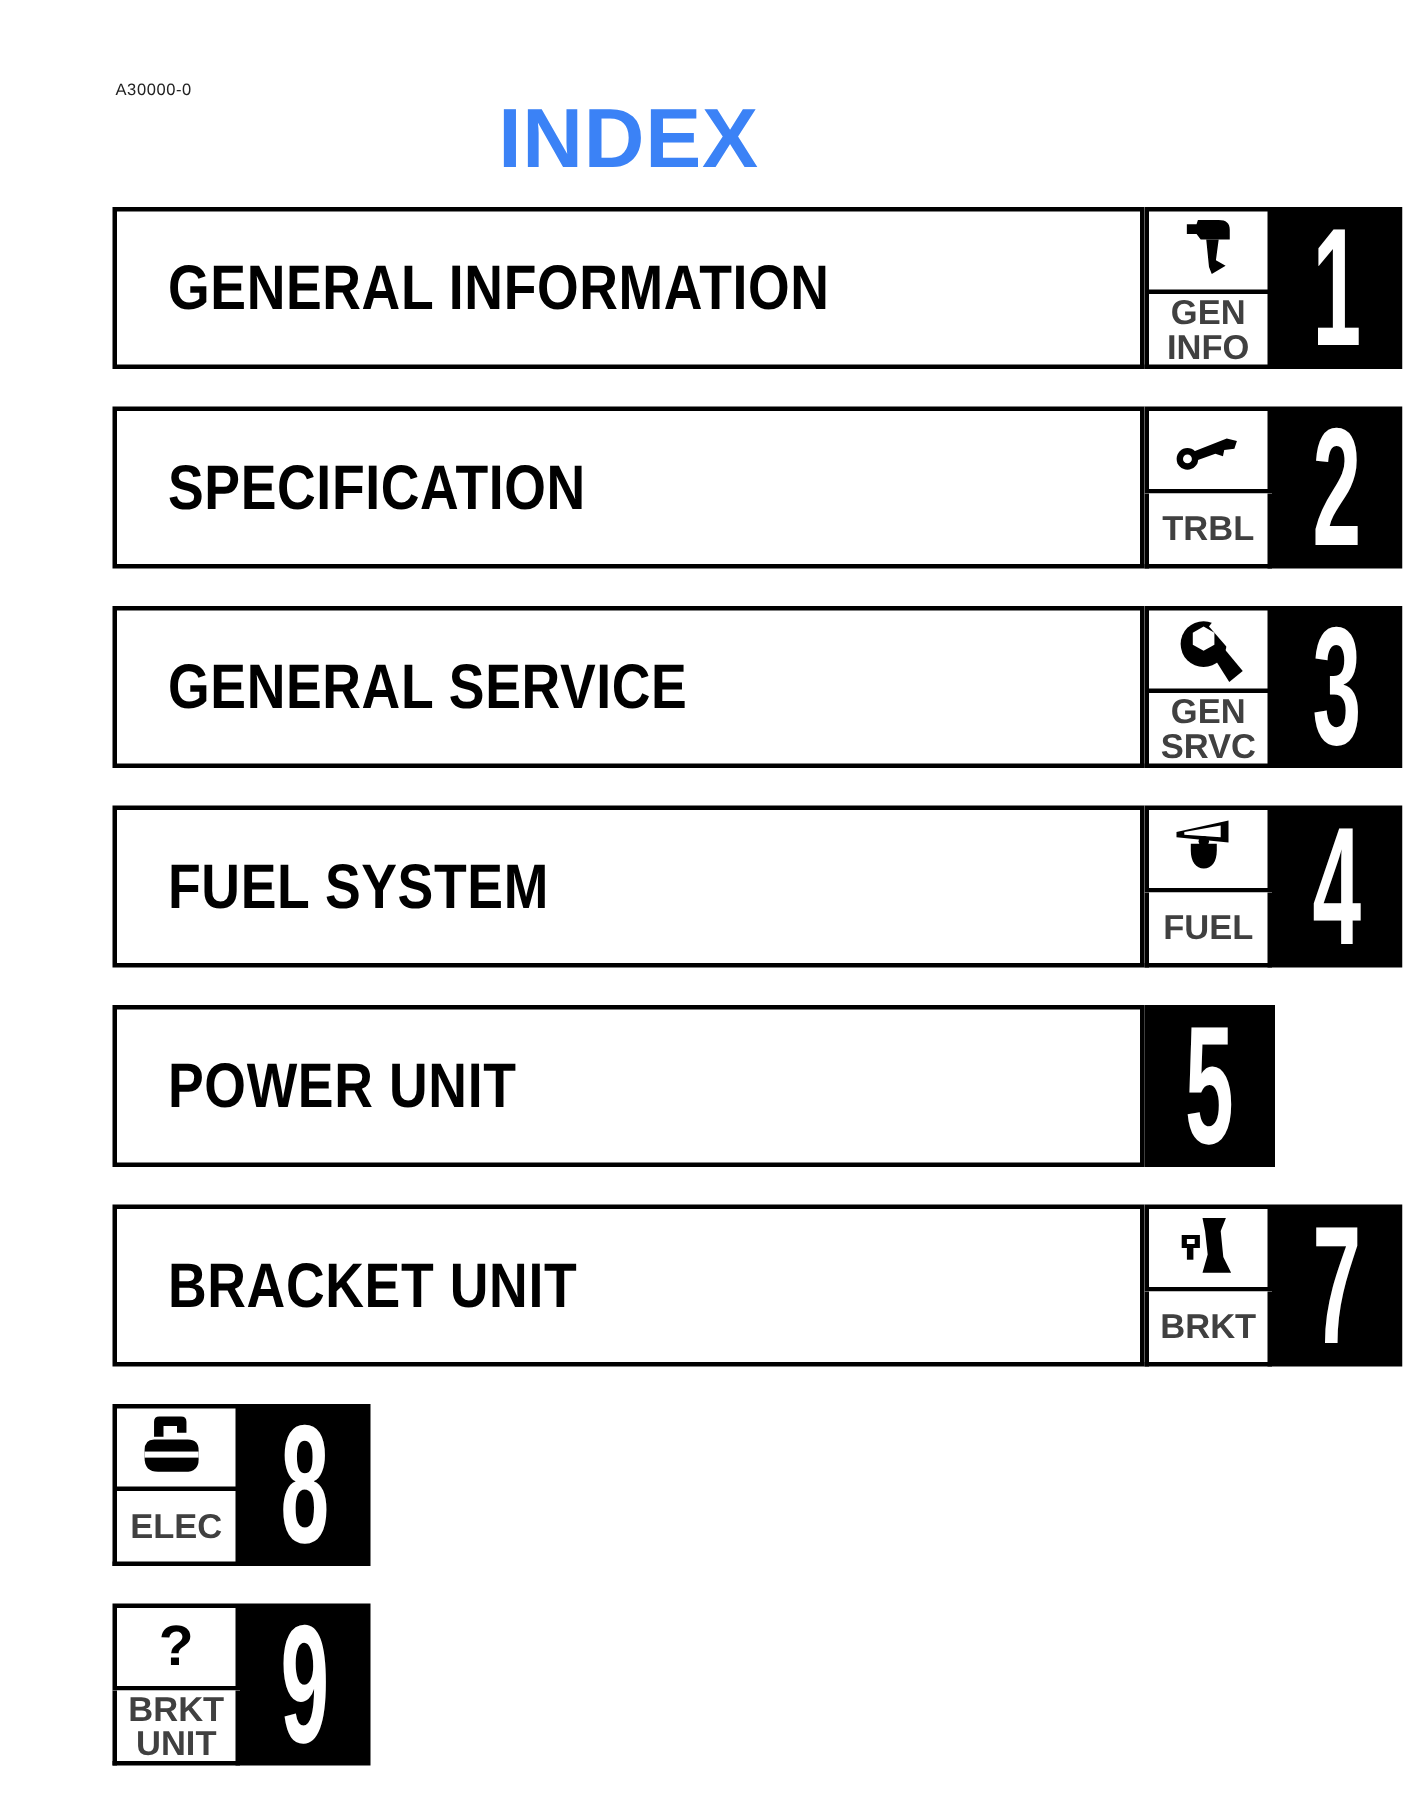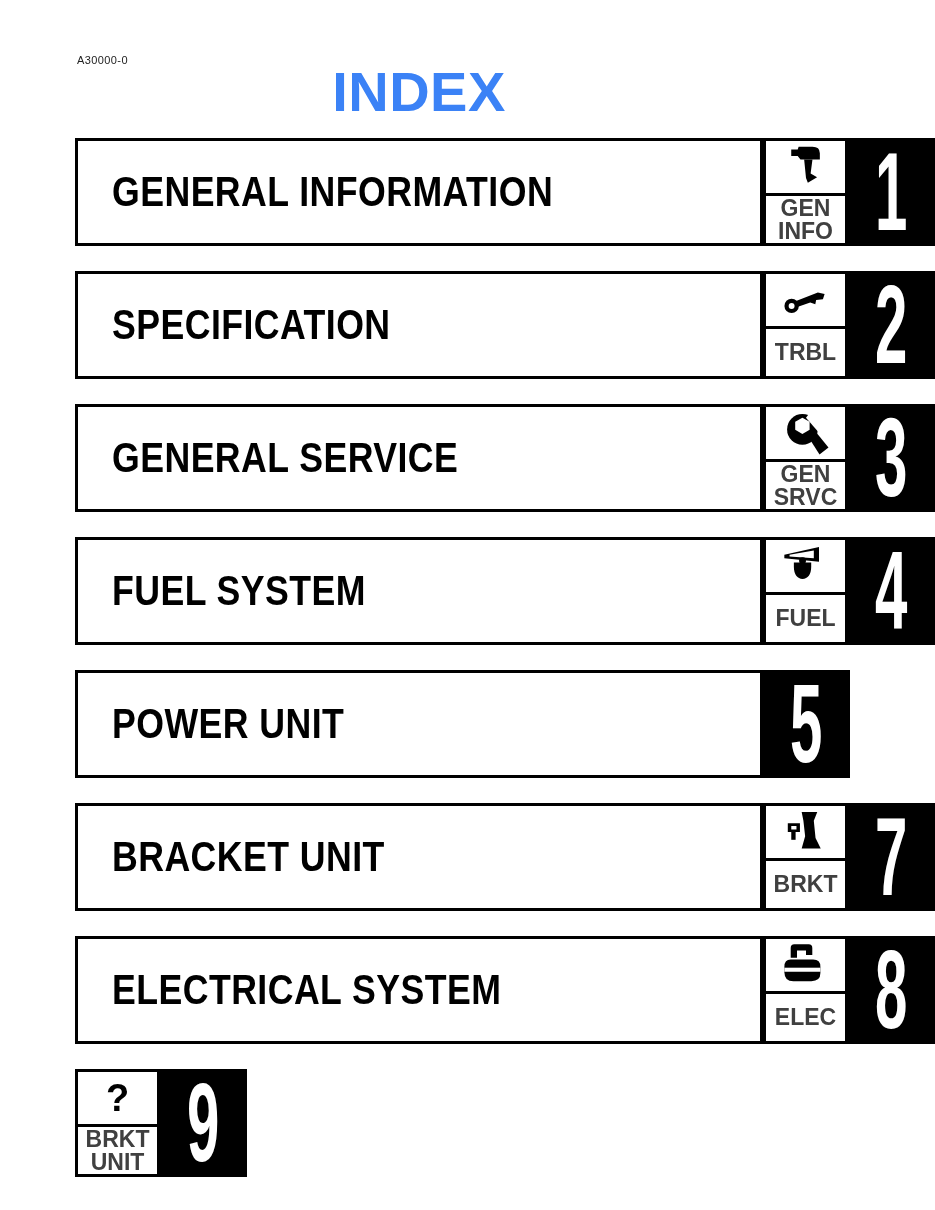--- a/index.html
+++ b/index.html
@@ -193,23 +193,20 @@
           <span>BRKT</span>
           <span></span>
         </div>
       </div>
       <div class="numbox">
         <span class="num">7</span>
       </div>
     </div>
 
     <div class="row">
-      <div class="titlebox">
-        <span class="title-text">ELECTRICAL SYSTEM</span>
-      </div>
       <div class="tab">
         <div class="iconcell">
           <svg class="icon-svg" width="54" height="48" viewBox="0 0 60 52">
             <path d="M17,3 h16 q4,0 4,4 v8 h-7 v-5 h-10 v8 h-7 v-11 q0,-4 4,-4 z"></path>
             <path d="M13,20 h25 q8,0 8,8 v7 q0,9 -10,9 h-20 q-10,0 -10,-10 v-6 q0,-8 7,-8 z"></path>
             <rect class="w" x="6" y="29" width="40" height="4.5"></rect>
           </svg>
         </div>
         <div class="labelcell">
           <span>ELEC</span>

